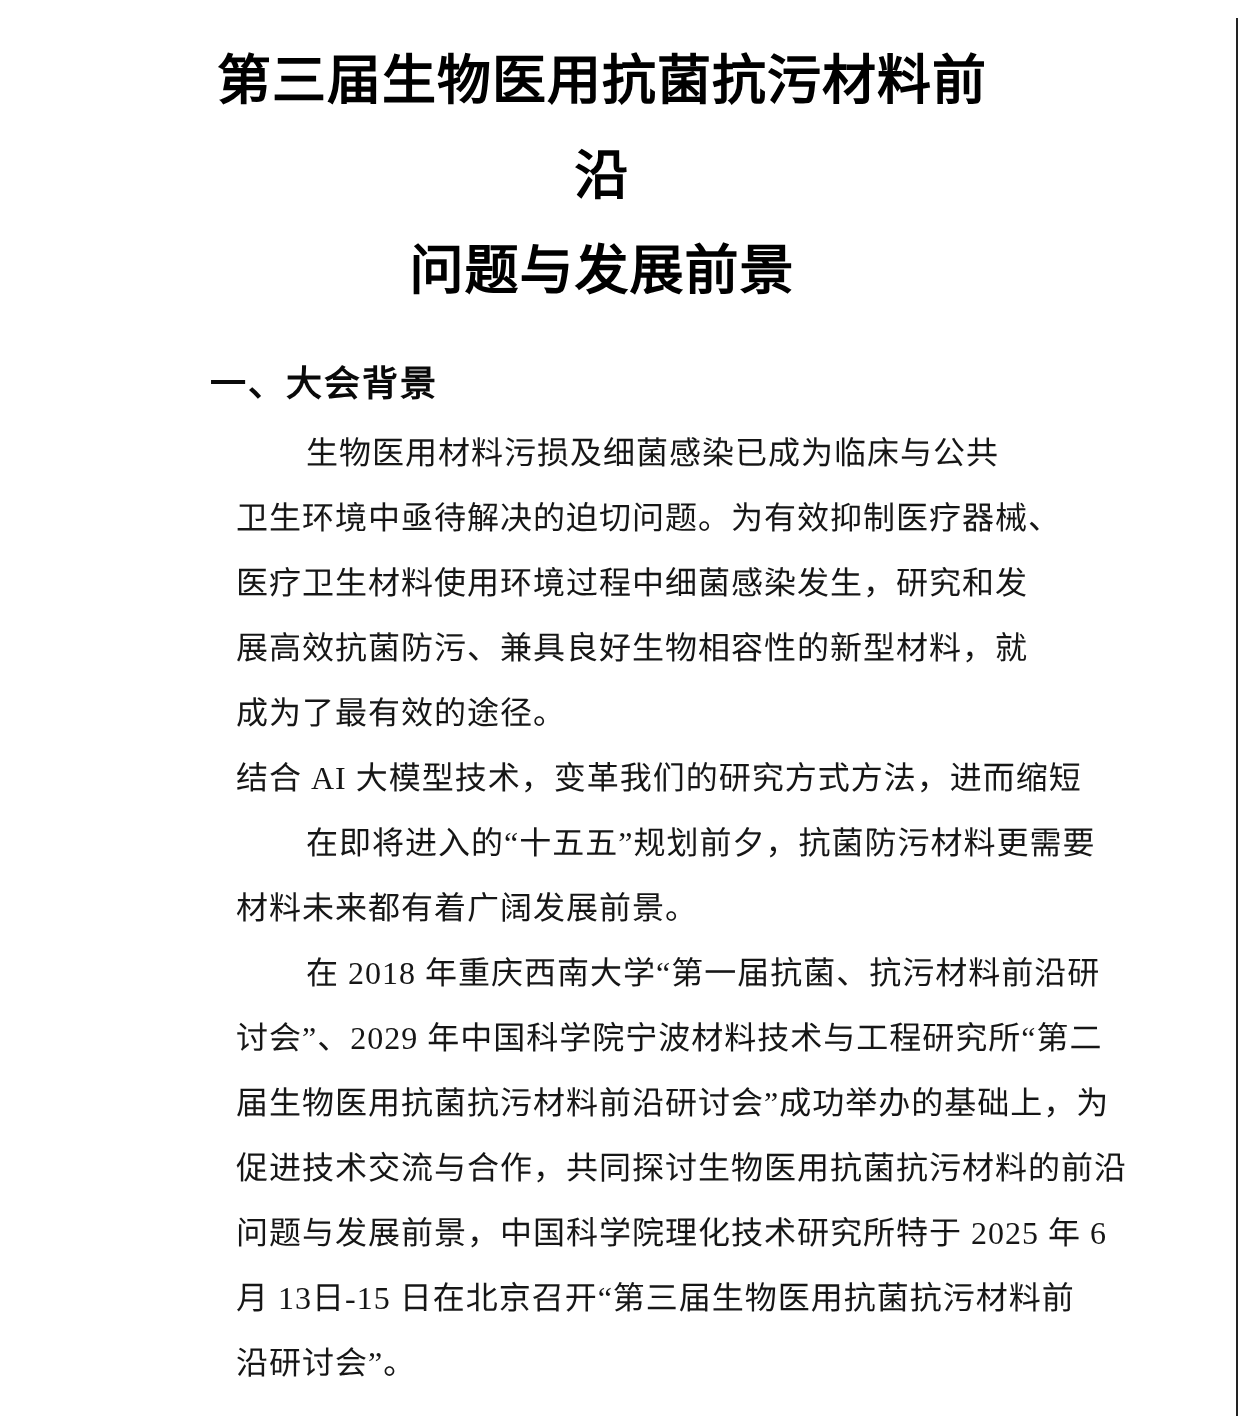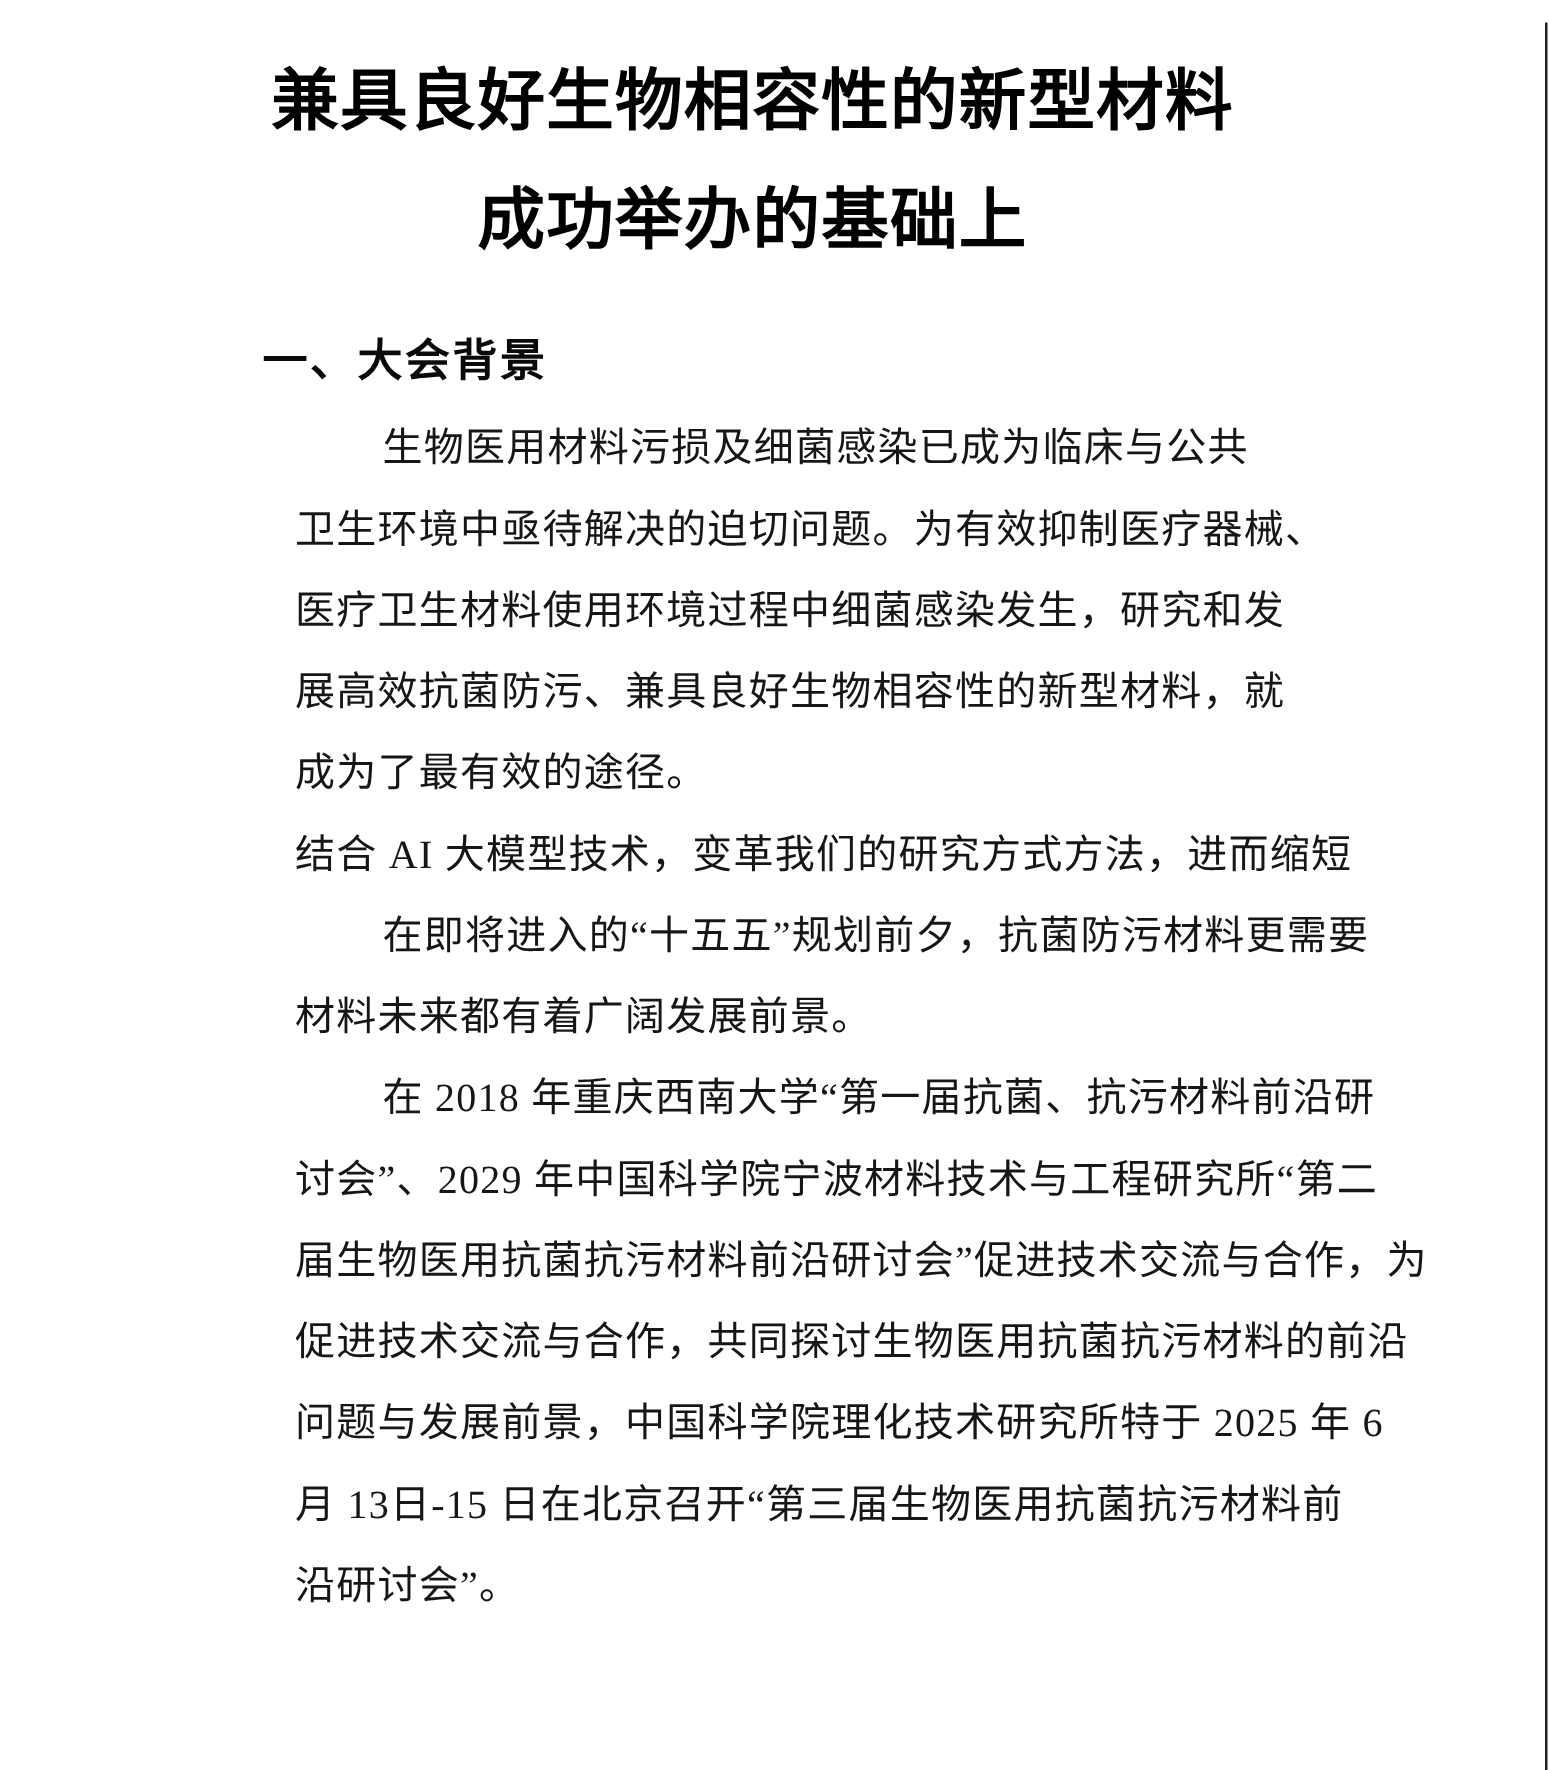--- a/index.html
+++ b/index.html
@@ -78,22 +78,22 @@
 </head>
 <body>
 
 <div class="page">
 
   <div class="page-edge-line"></div>
 
   <div class="content">
 
     <div class="doc-title">
-      <div>兼具良好生物相容性的新型材料</div>
-      <div>成功举办的基础上</div>
+      <div>第三届生物医用抗菌抗污材料前沿</div>
+      <div>问题与发展前景</div>
     </div>
 
     <div class="section-heading">一、大会背景</div>
 
     <div class="body-text">
 
       <div class="para">
         <div class="line first">生物医用材料污损及细菌感染已成为临床与公共</div>
         <div class="line">卫生环境中亟待解决的迫切问题。为有效抑制医疗器械、</div>
         <div class="line">医疗卫生材料使用环境过程中细菌感染发生，研究和发</div>
@@ -103,21 +103,21 @@
 
       <div class="para">
         <div class="line">结合 AI 大模型技术，变革我们的研究方式方法，进而缩短</div>
         <div class="line first">在即将进入的“十五五”规划前夕，抗菌防污材料更需要</div>
         <div class="line last">材料未来都有着广阔发展前景。</div>
       </div>
 
       <div class="para">
         <div class="line first">在 2018 年重庆西南大学“第一届抗菌、抗污材料前沿研</div>
         <div class="line">讨会”、2029 年中国科学院宁波材料技术与工程研究所“第二</div>
-        <div class="line">届生物医用抗菌抗污材料前沿研讨会”促进技术交流与合作，为</div>
+        <div class="line">届生物医用抗菌抗污材料前沿研讨会”成功举办的基础上，为</div>
         <div class="line">促进技术交流与合作，共同探讨生物医用抗菌抗污材料的前沿</div>
         <div class="line">问题与发展前景，中国科学院理化技术研究所特于 2025 年 6</div>
         <div class="line">月 13日-15 日在北京召开“第三届生物医用抗菌抗污材料前</div>
         <div class="line last">沿研讨会”。</div>
       </div>
 
     </div>
   </div>
 </div>
 

